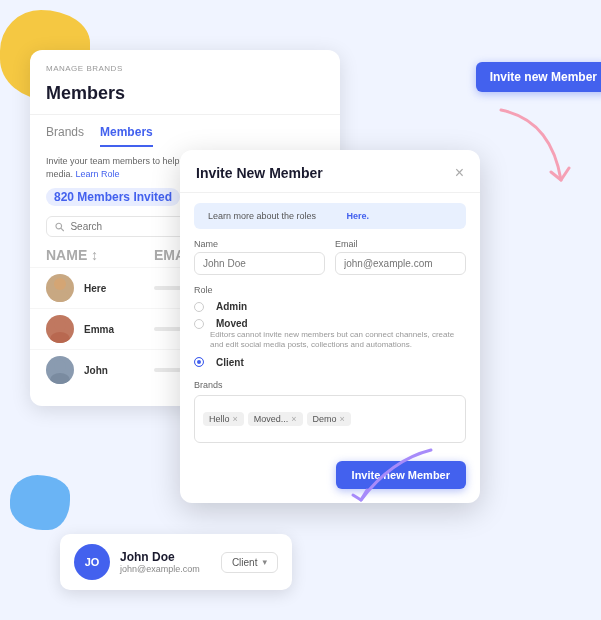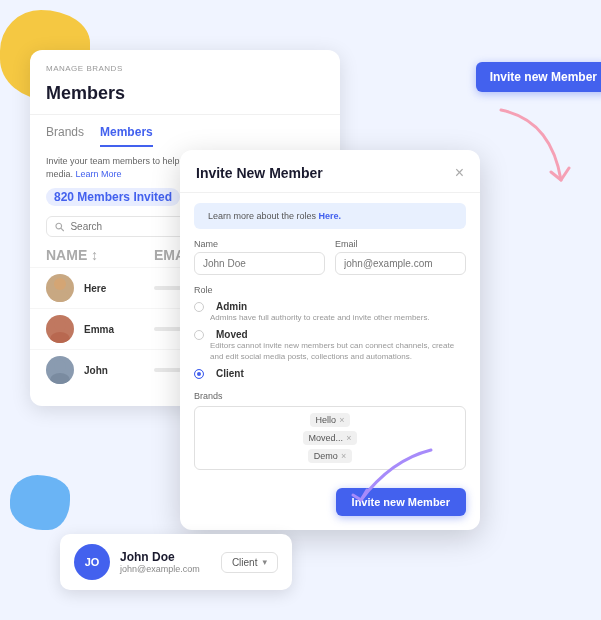--- a/index.html
+++ b/index.html
@@ -244,20 +244,21 @@
       padding: 8px 14px;
       font-size: 9px;
       color: #555;
       margin: 10px 14px;
       border-radius: 6px;
     }
     .info-banner a {
       color: #4361ee;
       font-weight: 600;
       text-decoration: none;
+      margin-left: 28px;
     }
 
     .form-row {
       display: flex;
       gap: 10px;
       padding: 0 14px;
       margin-bottom: 10px;
     }
     .form-group {
       flex: 1;
@@ -327,24 +328,23 @@
       font-size: 9px;
       color: #666;
       font-weight: 500;
       margin-bottom: 5px;
     }
     .brands-input {
       display: flex;
       align-items: center;
       border: 1px solid #e0e0e0;
       border-radius: 6px;
-      padding: 6px 8px;
+      padding: 16px 8px;
       flex-wrap: wrap;
       gap: 4px;
-      flex-direction: column;
     }
     .brand-tag {
       background: #f0f0f0;
       border-radius: 4px;
       padding: 2px 6px;
       font-size: 9px;
       color: #555;
       display: flex;
       align-items: center;
       gap: 3px;
@@ -446,21 +446,21 @@
     <div class="manage-brands-label">MANAGE BRANDS</div>
     <div class="members-title">Members</div>
   </div>
 
   <div class="tabs-row">
     <span class="tab">Brands</span>
     <span class="tab active">Members</span>
   </div>
 
   <div class="description-text">
-    <span>Invite your team members to help you manage your brand's social media.</span> <a class="learn-more">Learn More</a>
+    <span>Invite your team members to help you manage your brand's social media.</span> <a class="learn-more">Learn Role</a>
   </div>
 
   <div class="members-count-badge">820 Members Invited</div>
 
   <div class="search-box">
     <svg width="10" height="10" viewBox="0 0 10 10" fill="none">
       <circle cx="4" cy="4" r="3" stroke="#aaa" stroke-width="1.2"></circle>
       <line x1="6.5" y1="6.5" x2="9" y2="9" stroke="#aaa" stroke-width="1.2" stroke-linecap="round"></line>
     </svg>
     <input type="text" placeholder="Search" style="">
@@ -529,21 +529,20 @@
   </div>
 
   <div class="role-section">
     <div class="role-label">Role</div>
 
     <div class="role-option">
       <div class="role-name">
         <span class="radio-circle"></span>
         <span>Admin</span>
       </div>
-      <div class="role-desc">Admins have full authority to create and invite other members.</div>
     </div>
 
     <div class="role-option">
       <div class="role-name">
         <span class="radio-circle"></span>
         <span>Moved</span>
       </div>
       <div class="role-desc">Editors cannot invite new members but can connect channels, create and edit social media posts, collections and automations.</div>
     </div>
 

